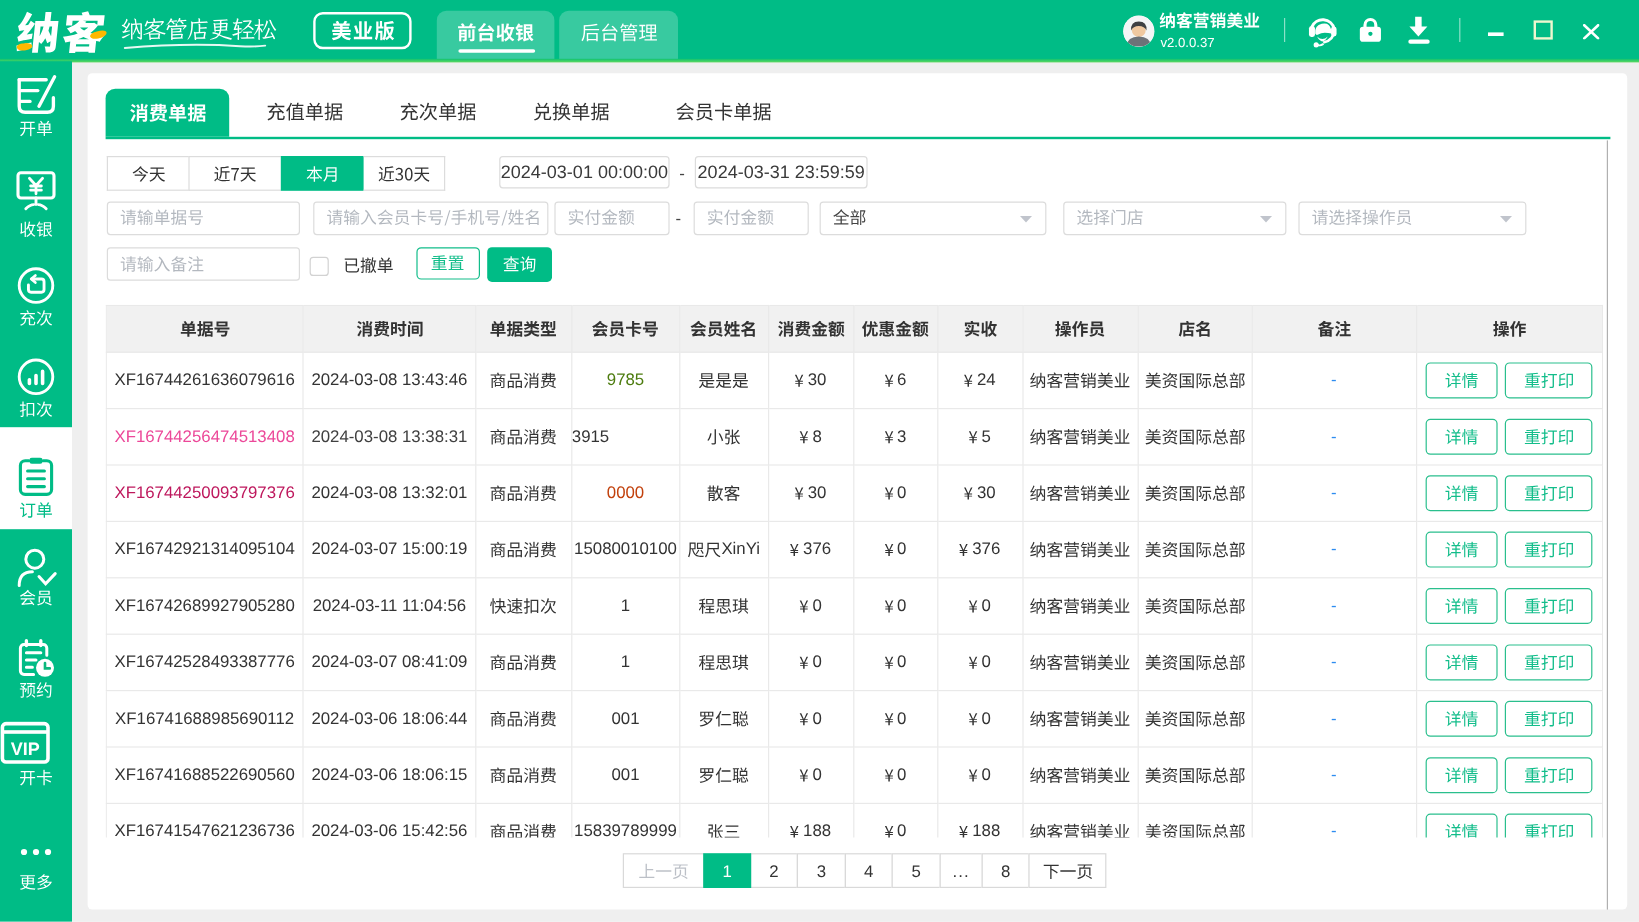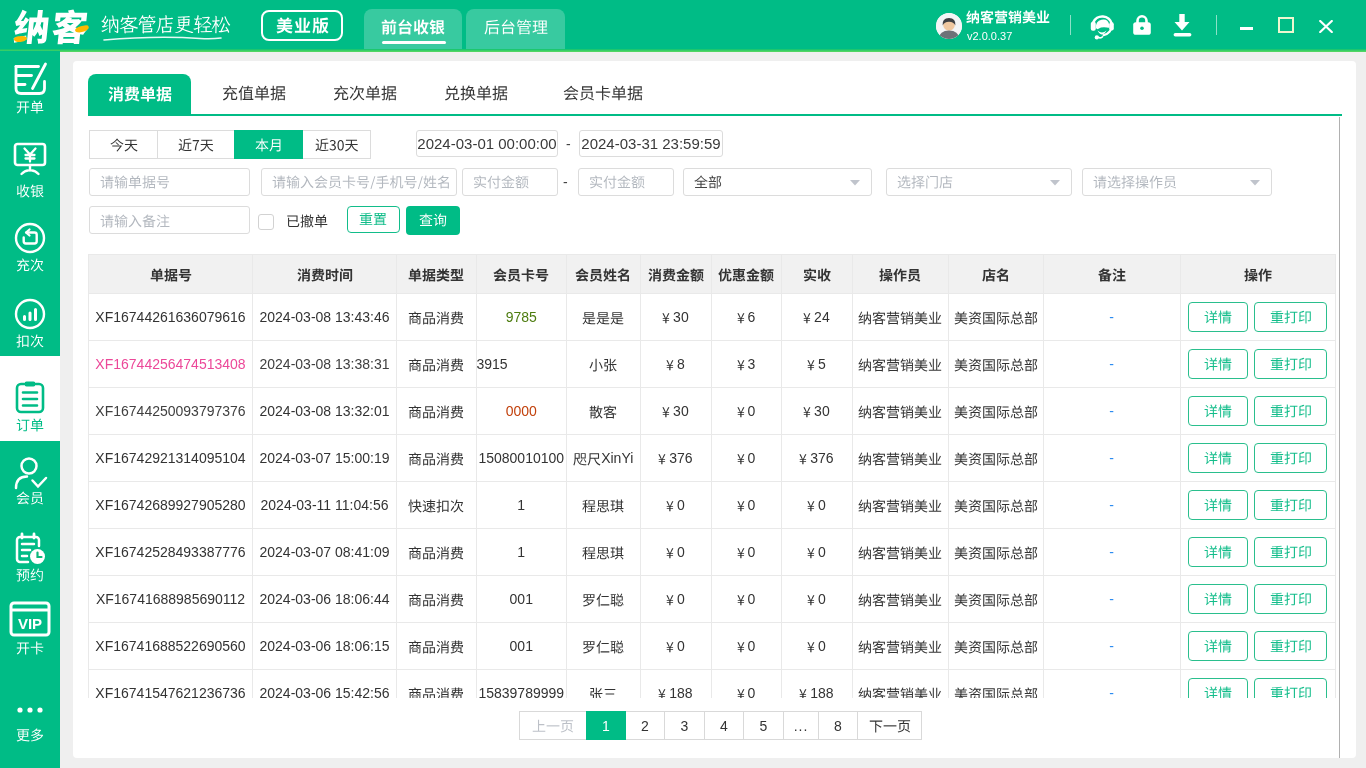--- a/index.html
+++ b/index.html
@@ -360,21 +360,21 @@
       </svg>
     </div>
     <div style="position:absolute;left:0;top:517px;width:60px;display:flex;justify-content:center;line-height:0">
       <svg class="z" style="" width="28.0" height="14" viewBox="0 0 2000 1000">
         <g transform="translate(0,880) scale(1,-1)" fill="#ffffff">
           <use href="#q34" x="0"></use>
           <use href="#q35" x="1000"></use>
         </g>
       </svg>
     </div>
-    <div style="position:absolute;left:0;top:550px;width:60px;display:flex;justify-content:center">
+    <div style="position:absolute;left:0;top:550px;width:60px;display:flex;justify-content:flex-start">
       <svg width="42" height="36" viewBox="0 0 42 36">
         <rect x="2" y="2" width="38" height="32" rx="3" fill="none" stroke="#fff" stroke-width="3"></rect>
         <rect x="2" y="7.5" width="38" height="3" fill="#fff"></rect>
         <text x="21" y="28" font-family="Liberation Sans" font-size="15" font-weight="bold" fill="#fff" text-anchor="middle">VIP</text>
       </svg>
     </div>
     <div style="position:absolute;left:0;top:590px;width:60px;display:flex;justify-content:center;line-height:0">
       <svg class="z" style="" width="28.0" height="14" viewBox="0 0 2000 1000">
         <g transform="translate(0,880) scale(1,-1)" fill="#ffffff">
           <use href="#q24" x="0"></use>
@@ -862,21 +862,21 @@
                 <svg class="z" style="" width="42.0" height="14" viewBox="0 0 3000 1000">
                   <g transform="translate(0,880) scale(1,-1)" fill="#12bd8a">
                     <use href="#q80" x="0"></use>
                     <use href="#q122" x="1000"></use>
                     <use href="#q123" x="2000"></use>
                   </g>
                 </svg>
               </span></td>
           </tr>
           <tr style="height:47px;background:#fff">
-            <td style="border:1px solid #e9e9e9;text-align:center;padding:0;overflow:hidden;white-space:nowrap"><span style="font:14px 'Liberation Sans',sans-serif;color:#404040">XF16744250093797376</span></td>
+            <td style="border:1px solid #e9e9e9;text-align:center;padding:0;overflow:hidden;white-space:nowrap"><span style="font:14px 'Liberation Sans',sans-serif;color:#be185d">XF16744250093797376</span></td>
             <td style="border:1px solid #e9e9e9;text-align:center;padding:0;overflow:hidden;white-space:nowrap"><span style="font:14px 'Liberation Sans',sans-serif;color:#333">2024-03-08 13:32:01</span></td>
             <td style="border:1px solid #e9e9e9;text-align:center;padding:0;overflow:hidden;white-space:nowrap"><svg class="z" style="" width="56.0" height="14" viewBox="0 0 4000 1000">
                 <g transform="translate(0,880) scale(1,-1)" fill="#333333">
                   <use href="#q104" x="0"></use>
                   <use href="#q105" x="1000"></use>
                   <use href="#q106" x="2000"></use>
                   <use href="#q107" x="3000"></use>
                 </g>
               </svg></td>
             <td style="border:1px solid #e9e9e9;text-align:center;padding:0;overflow:hidden;white-space:nowrap"><span style="font:14px 'Liberation Sans',sans-serif;color:#c2410c">0000</span></td>

